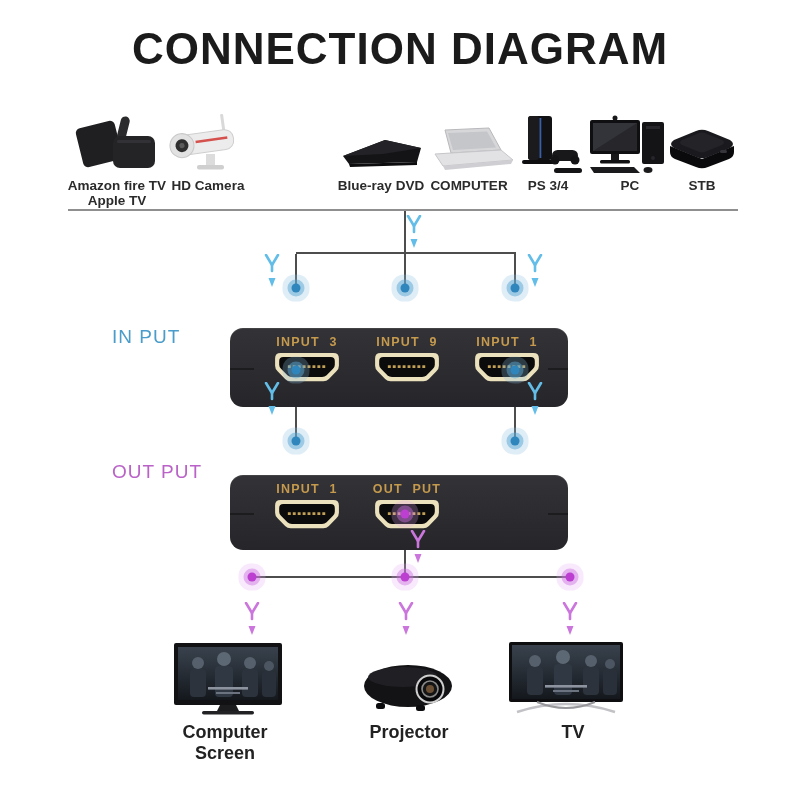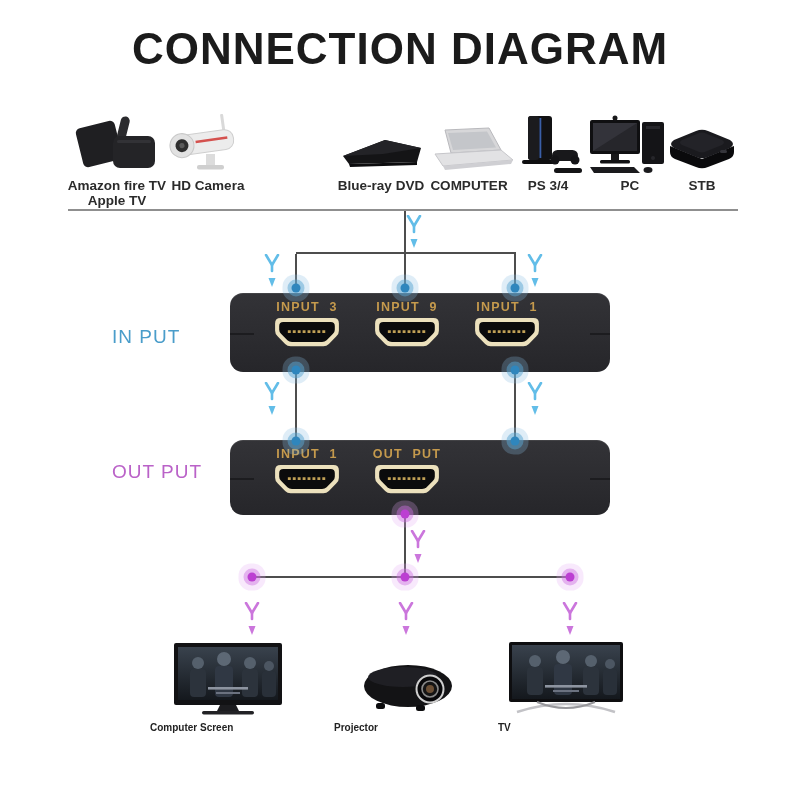--- a/index.html
+++ b/index.html
@@ -4,33 +4,33 @@
 <style>
   html,body{margin:0;padding:0;background:#ffffff;}
   .canvas{position:relative;width:800px;height:800px;background:#ffffff;overflow:hidden;
           font-family:Liberation Sans, sans-serif;}
   .title{position:absolute;left:0;top:24px;width:800px;text-align:center;
          font-size:44px;font-weight:700;letter-spacing:1px;color:#1b1b1b;}
   
   .device{position:absolute;width:100px;text-align:center;}
   .device .icon-slot{height:64px;display:flex;align-items:flex-end;justify-content:center;}
   .dev-label{margin-top:2px;font-size:13.5px;font-weight:700;color:#2b2b2b;line-height:15px;}
-  .sink-label{position:absolute;width:150px;font-size:10px;font-weight:700;color:#222;}
+  .sink-label{position:absolute;width:150px;text-align:center;font-size:18px;font-weight:700;color:#222;}
   
   .line{position:absolute;background:#4d4d4d;}
   .line.light{background:#8f8f8f;}
   
   .dot{position:absolute;width:9px;height:9px;border-radius:50%;transform:translate(-50%,-50%);z-index:7;}
   .dot.blue{background:#2f86bd;box-shadow:0 0 0 4px rgba(90,165,210,.5),0 0 0 9px rgba(135,190,225,.27);}
   .dot.magenta{background:#bc3fd2;box-shadow:0 0 0 4px rgba(205,110,225,.45),0 0 0 9px rgba(228,168,242,.25);}
   
   .arrow{position:absolute;z-index:6;}
   
-  .switch-box{position:absolute;left:230px;width:380px;background:linear-gradient(#333337,#26262a);
-              border-radius:13px;z-index:5;box-shadow:inset 0 1px 0 rgba(255,255,255,.08);}
+  .switch-box{position:absolute;left:230px;width:338px;background:linear-gradient(#333337,#26262a);
+              border-radius:13px;z-index:5;box-shadow:inset 0 1px 0 rgba(255,255,255,.08);margin-top:35px;}
   .seam{position:absolute;height:2px;background:#1c1c1f;}
   .port-group{position:absolute;top:7px;width:100px;text-align:center;}
   .port-label{font-size:12.5px;font-weight:700;letter-spacing:1.2px;word-spacing:5px;
               color:#c59a4d;margin-bottom:3px;}
   .side-label{position:absolute;font-size:19px;font-weight:400;letter-spacing:1px;}
   .side-label.in{color:#4a9dca;}
   .side-label.out{color:#ba62c8;}
 </style>
 </head>
 <body>

